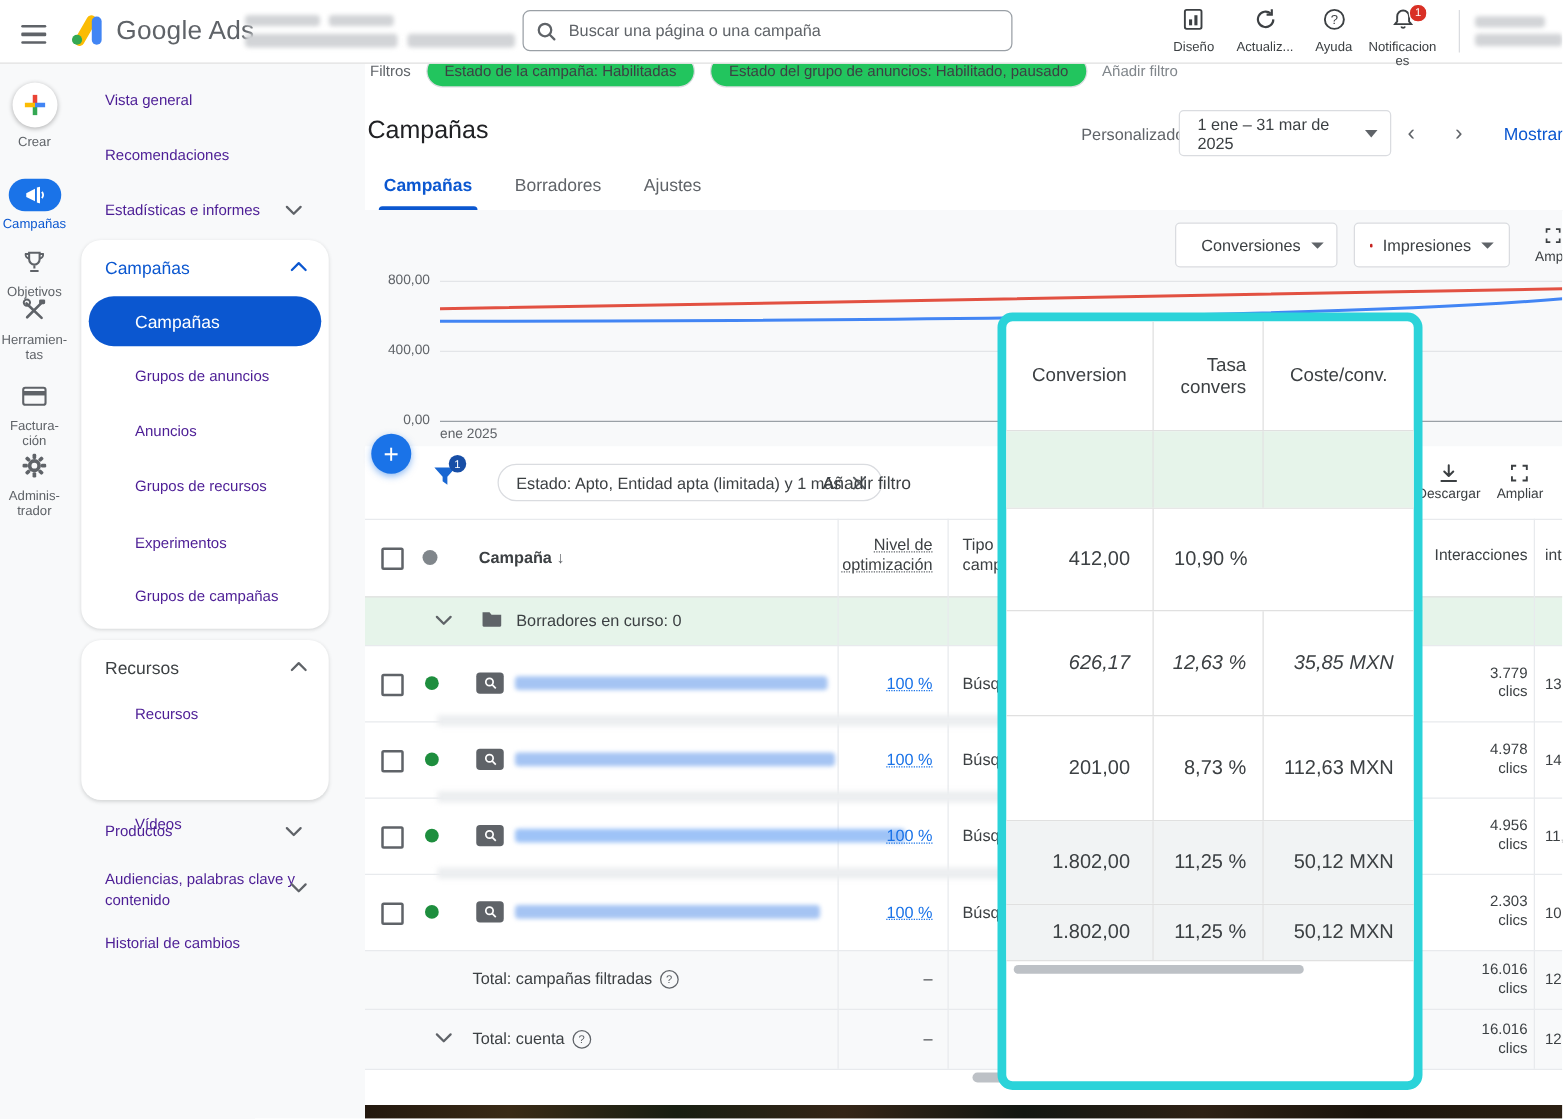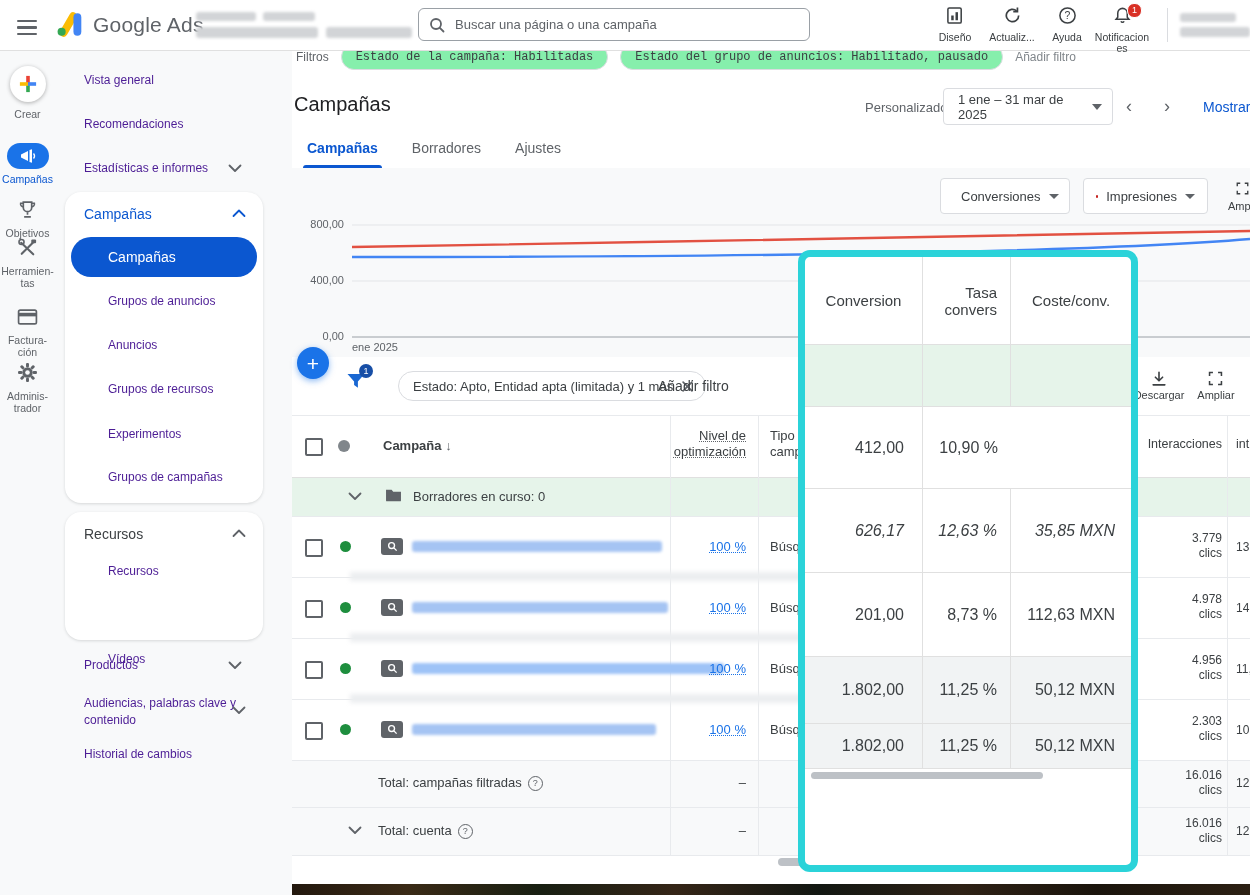--- a/index.html
+++ b/index.html
@@ -26,22 +26,22 @@
   .rail-lbl.active{color:#0b57d0;}
   .side-item{position:absolute;font-size:12px;color:#4c1d95;cursor:pointer;}
   .card{position:absolute;left:65px;width:198px;background:#fff;border-radius:16px;box-shadow:0 1px 3px rgba(60,64,67,.18);}
   .pill-selected{position:absolute;left:6px;width:186px;height:40px;border-radius:20px;background:#0b57d0;color:#fff;
     font-size:14px;display:flex;align-items:center;padding-left:37px;box-sizing:border-box;}
   .chev{stroke:#5f6368;fill:none;stroke-width:1.8;stroke-linecap:round;stroke-linejoin:round;}
   .chev-blue{stroke:#0b57d0;}
   
   .filters{position:absolute;left:296px;top:44px;display:flex;align-items:center;gap:12px;z-index:2;}
   .f-label{font-size:12px;color:#5f6368;}
-  .chip{display:inline-flex;align-items:center;border:1px solid #dadce0;border-radius:16px;background:#86efac;
-        font-size:12px;color:#3c4043;padding:5px 14px;white-space:nowrap;cursor:pointer;font-family:Liberation Mono, monospace;}
+  .chip{display:inline-flex;align-items:center;border:1px solid #dadce0;border-radius:16px;background:#22c55e;
+        font-size:12px;color:#3c4043;padding:5px 14px;white-space:nowrap;cursor:pointer;}
   .addf{font-size:12px;color:#80868b;cursor:pointer;}
   .page-title{position:absolute;left:294px;top:93px;font-size:20px;color:#202124;}
   .datebox{position:absolute;left:943px;top:88px;width:170px;height:37px;border:1px solid #dadce0;border-radius:4px;background:#fff;
           display:flex;align-items:center;justify-content:space-between;padding:0 10px 0 14px;box-sizing:border-box;font-size:13px;color:#3c4043;cursor:pointer;}
   .caret{width:0;height:0;border-left:5px solid transparent;border-right:5px solid transparent;border-top:6px solid #5f6368;}
   .navchev{position:absolute;top:96px;font-size:18px;color:#5f6368;cursor:pointer;}
   .tabs{position:absolute;left:307px;top:140px;display:flex;gap:34px;font-size:14px;z-index:2;}
   .tab{color:#5f6368;padding-bottom:12px;position:relative;cursor:pointer;}
   .tab.active{color:#0b57d0;font-weight:bold;}
   .tab.active::after{content:"";position:absolute;left:-4px;right:-4px;bottom:0;height:3px;background:#0b57d0;border-radius:3px 3px 0 0;}

